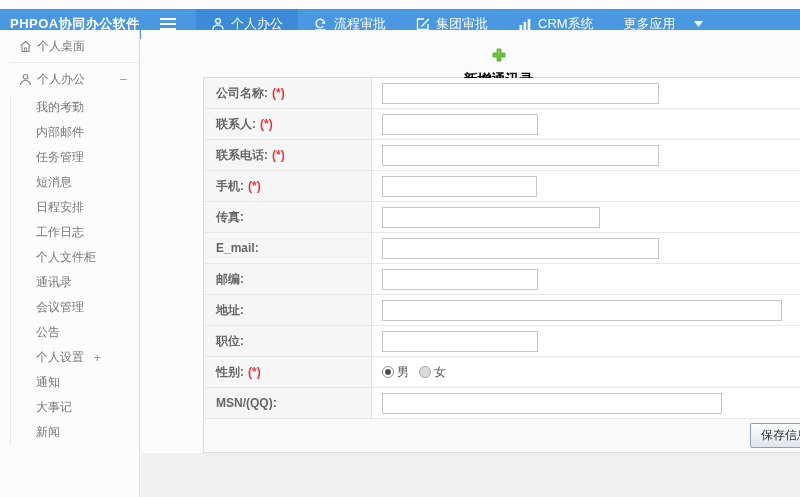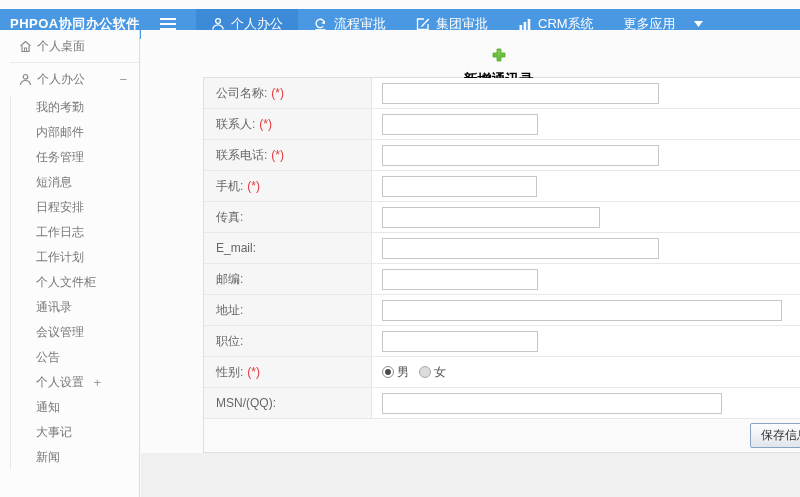--- a/index.html
+++ b/index.html
@@ -70,21 +70,21 @@
     font-size:14px; font-weight:bold; color:#000000;flex-direction:column;
   }
   .form-table {
     margin-top:9px; margin-left:6px; width:620px;
     border-top:1px solid #dfdfdf; border-left:1px solid #dfdfdf; border-right:1px solid #dfdfdf;
     background:#fff;
   }
   .frow { display:flex; border-bottom:1px solid #e8e8e8; height:31px; }
   .fcell-label {
     width:168px; min-width:168px; background:#f6f6f6; border-right:1px solid #e5e5e5;
-    display:flex; align-items:center; padding-left:12px; color:#666; gap:4px;
+    display:flex; align-items:center; padding-left:12px; color:#666; gap:4px;font-weight:bold;
   }
   .req { color:#e4393c; }
   .fcell-input { flex:1; background:#fff; display:flex; align-items:center; padding-left:10px; }
   .fcell-input input[type=text] {
     height:21px; border:1px solid #c6c6c6; background:#fff; padding:0 4px;
     font-size:12px; color:#333; outline:none;
   }
   .radio-group { display:flex; align-items:center; gap:10px; color:#555; }
   .radio-opt { display:flex; align-items:center; gap:3px; cursor:pointer; }
   .radio {
@@ -212,23 +212,20 @@
   </div>
 
   <div class="side-sub">
     <span>日程安排</span>
   </div>
 
   <div class="side-sub">
     <span>工作日志</span>
   </div>
 
-  <div class="side-sub">
-    <span>工作计划</span>
-  </div>
 
   <div class="side-sub">
     <span>个人文件柜</span>
   </div>
 
   <div class="side-sub">
     <span>通讯录</span>
   </div>
 
   <div class="side-sub">

